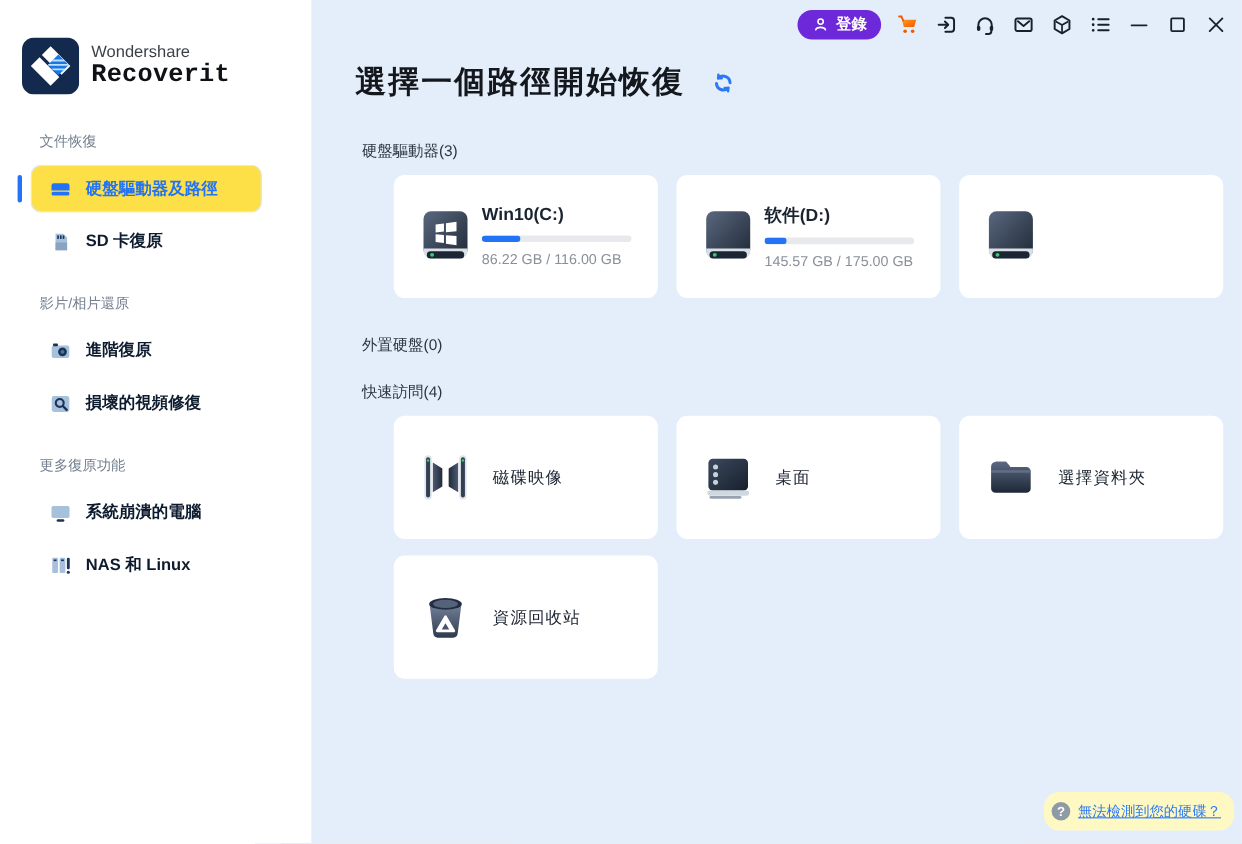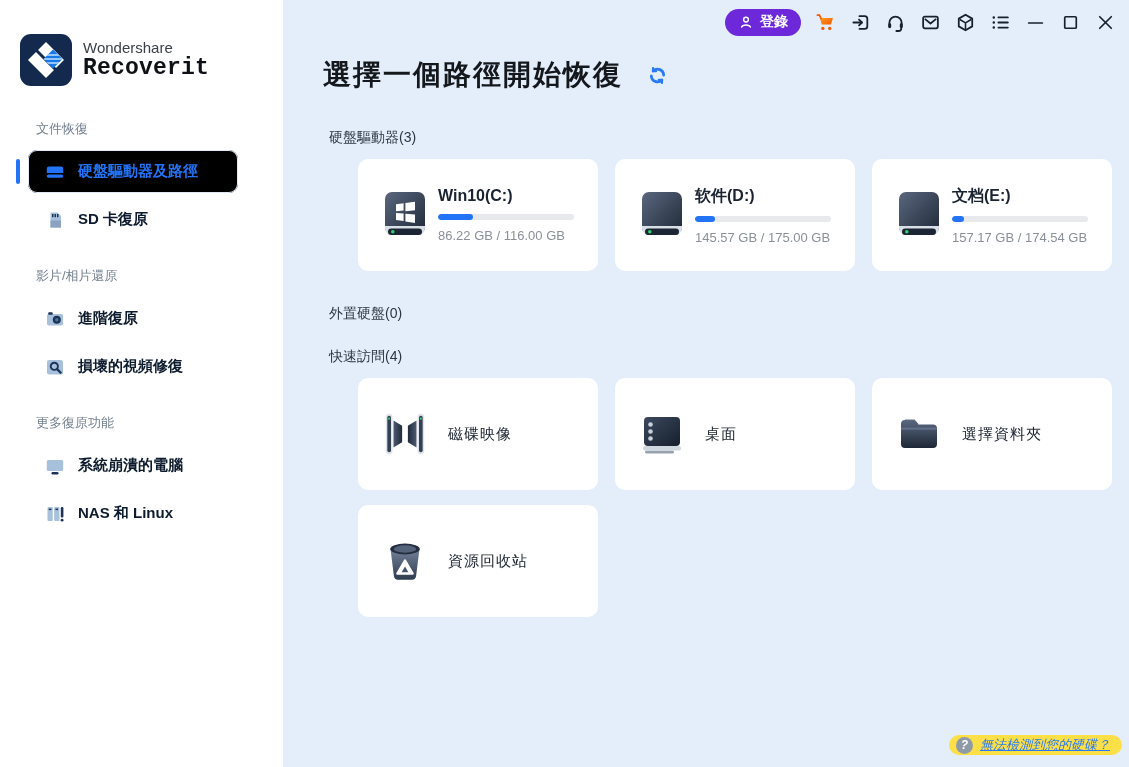--- a/index.html
+++ b/index.html
@@ -10,21 +10,21 @@
   .sidebar{position:absolute;left:0;top:0;width:255px;height:100%;background:#ffffff;}
   .logo-row{display:flex;align-items:center;gap:11px;margin:34px 0 0 20px;}
   .brand-company{font-size:15px;color:#3c4148;line-height:1.15;}
   .brand-product{font-size:23px;font-weight:bold;color:#0e1216;line-height:1.1;letter-spacing:.2px;font-family:Liberation Mono, monospace;}
   .nav{margin-top:34px;padding-left:16px;}
   .nav-section-label{margin:26px 0 12px 20px;font-size:13px;color:#74808f;}
   .nav-section-label.first{margin-top:0;}
   .nav-item{position:relative;display:flex;align-items:center;gap:13px;height:43px;
             margin:5px 17px 5px 12px;padding-left:17px;border-radius:9px;
             font-size:15px;font-weight:bold;color:#0d1b2e;cursor:pointer;}
-  .nav-item.active{background:#000000;color:#2273f5;box-shadow:inset 0 0 0 1px #e0eaf8;}
+  .nav-item.active{background:#fde047;color:#2273f5;box-shadow:inset 0 0 0 1px #e0eaf8;}
   .nav-item.active::before{content:"";position:absolute;left:-12px;top:9px;width:4px;height:25px;
             border-radius:2px;background:#2273f5;}
   .nav-icon{width:20px;height:20px;flex:0 0 auto;display:flex;}
 
   
   .main{position:absolute;left:283px;top:0;width:846px;height:100%;background:#e4eefb;}
   .topbar{display:flex;justify-content:flex-end;align-items:center;gap:14px;padding:6px 13px 0 0;height:32px;}
   .login-btn{display:flex;align-items:center;gap:6px;background:#6d28d9;color:#fff;border:none;
              border-radius:14px;height:27px;padding:0 13px;font-size:14px;font-weight:bold;cursor:pointer;}
   .tb-icon{width:21px;height:21px;display:flex;align-items:center;justify-content:center;cursor:pointer;}
@@ -46,21 +46,21 @@
   .drive-info{margin-left:10px;}
   .drive-name{font-size:16px;font-weight:600;color:#1a2330;}
   .bar{width:136px;height:6px;border-radius:3px;background:#e8e9ec;margin:9px 0 8px;overflow:hidden;}
   .bar-fill{height:100%;border-radius:3px;background:#2273f5;}
   .usage{font-size:13px;color:#8a9099;}
   .qa-icon{width:46px;height:48px;flex:0 0 auto;}
   .qa-label{margin-left:20px;font-family:"Liberation Serif","DejaVu Serif",serif;
             font-size:15px;color:#1a2330;letter-spacing:1px;}
 
   .help-pill{position:absolute;right:7px;bottom:12px;display:flex;align-items:center;gap:7px;
-             background:#fde047;border-radius:14px;height:20px;padding:0 12px 0 7px;cursor:pointer;font-style:italic;}
+             background:#fef9c3;border-radius:14px;height:35px;padding:0 12px 0 7px;cursor:pointer;}
   .help-q{width:17px;height:17px;border-radius:50%;background:#8f9aa7;color:#fff;font-size:12px;
           font-weight:bold;display:flex;align-items:center;justify-content:center;}
   .help-q::before{content:"?";}
   .help-link{font-size:13px;color:#2b7af5;text-decoration:underline;}
 </style>
 </head>
 <body>
 
 <div class="stage">
 
@@ -325,27 +325,20 @@
                 <linearGradient id="hdg3" x1="0" y1="0" x2="1" y2="1">
                   <stop offset="0" stop-color="#5a677e"></stop>
                   <stop offset="1" stop-color="#1f2937"></stop>
                 </linearGradient>
               </defs>
             <rect x="3" y="2" width="40" height="42" rx="7" fill="url(#hdg3)"></rect>
             <path d="M3 36h40v2a7 7 0 0 1-7 7H10a7 7 0 0 1-7-7z" fill="#d9dfe6"></path>
             <rect x="6" y="38.5" width="34" height="6.5" rx="3.25" fill="#1b2533"></rect>
             <circle cx="10.8" cy="41.7" r="1.8" fill="#2ed16a"></circle>
           </svg>
-          <div class="drive-info">
-            <div class="drive-name">文档(E:)</div>
-            <div class="bar">
-                <div class="bar-fill" style="width: 9%;"></div>
-              </div>
-            <div class="usage">157.17 GB / 174.54 GB</div>
-          </div>
         </div>
       </div>
 
       <div class="sec-label ext">外置硬盤(0)</div>
       <div class="sec-label quick">快速訪問(4)</div>
 
       <div class="card-grid">
 
         <div class="card">
           <svg class="qa-icon" viewBox="0 0 46 50">

